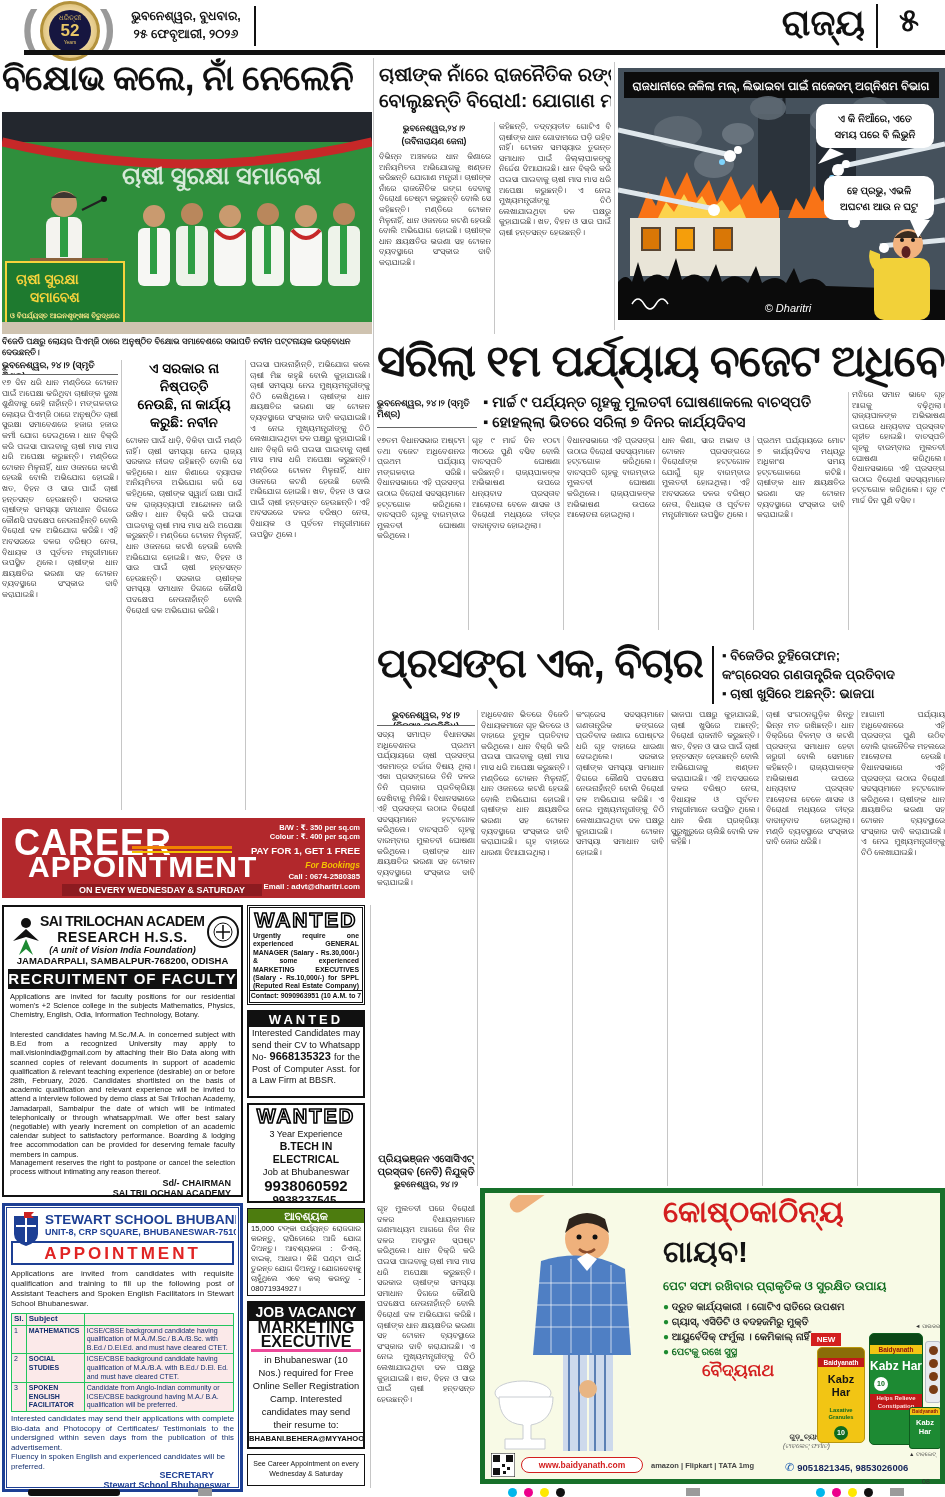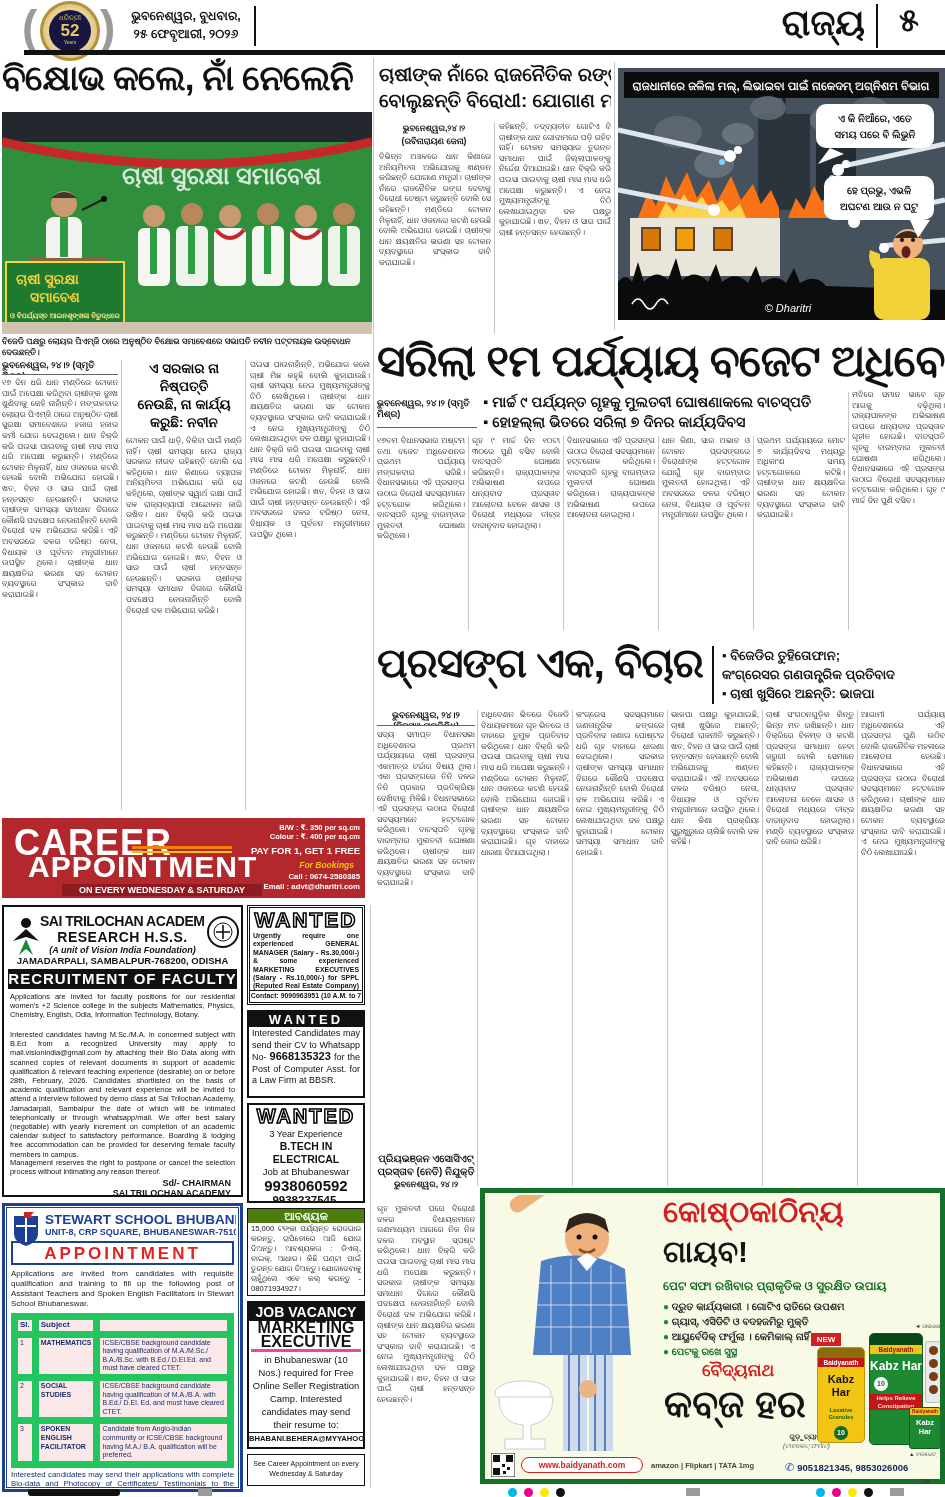--- a/index.html
+++ b/index.html
@@ -16,21 +16,21 @@
 .hl3{font-size:44px;font-weight:800;letter-spacing:-1px;white-space:nowrap;overflow:hidden}
 .hl4{font-size:41px;font-weight:800;letter-spacing:-1px;white-space:nowrap;overflow:hidden}
 .sub{font-size:13.5px;font-weight:800;text-align:center;line-height:18px;color:#000}
 .bul{font-size:14.5px;font-weight:800;line-height:20px;white-space:nowrap;overflow:hidden}
 .outline{font-weight:900;color:#fff;-webkit-text-stroke:1.5px #000;text-shadow:0 0 1px #000;letter-spacing:2px}
 .ctr{text-align:center}
 .rt{text-align:right}
 .redban{background:#b2282c;color:#fff}
 .stw{color:#1d3f94}
 table.stw-t{border-collapse:collapse;width:100%;font-size:7px;line-height:8.6px}
-table.stw-t td,table.stw-t th{border:7px solid #22c55e;background:#fbe9e9;color:#15306e;padding:1px 2px;vertical-align:top;text-align:left}
+table.stw-t td,table.stw-t th{border:1px solid #22c55e;background:#fbe9e9;color:#15306e;padding:1px 2px;vertical-align:top;text-align:left}
 table.stw-t th{font-size:8px}
 .jar-txt{text-align:center;overflow:hidden}
 </style>
 </head>
 <body>
 
 <div class="page">
 
   <div class="abs" style="left:0;top:0;width:945px;height:56px">
     <div class="abs" style="left:22px;top:0;font-size:46px;color:#9a9a9a;font-weight:bold">(</div>
@@ -239,21 +239,21 @@
 
   <div class="abs redban" style="left:2px;top:818px;width:363px;height:80px;overflow:hidden">
     <div class="abs" style="left:12px;top:4px;font-size:36px;font-weight:900;letter-spacing:1px">CAREER</div>
     <div class="abs" style="left:130px;top:28px;width:100px;height:3px;background:#f08300"></div>
     <div class="abs" style="left:130px;top:33px;width:100px;height:2px;background:#f5c200"></div>
     <div class="abs" style="left:26px;top:32px;font-size:30px;font-weight:900;letter-spacing:1px">APPOINTMENT</div>
     <div class="abs ctr" style="left:60px;top:66px;width:200px;height:12px;background:#8c1b20;font-size:9px;font-weight:800;line-height:12px">ON EVERY WEDNESDAY &amp; SATURDAY</div>
     <div class="abs rt" style="left:230px;top:5px;width:128px;font-size:7.5px;font-weight:bold">B/W : ₹. 350 per sq.cm</div>
     <div class="abs rt" style="left:230px;top:14px;width:128px;font-size:7.5px;font-weight:bold">Colour : ₹. 400 per sq.cm</div>
     <div class="abs rt" style="left:230px;top:27px;width:128px;font-size:9.5px;font-weight:900">PAY FOR 1, GET 1 FREE</div>
-    <div class="abs rt" style="left:224px;top:42px;width:128px;font-size:8.5px;font-style:italic;font-weight:bold;color:#f5c200">For Bookings</div>
+    <div class="abs rt" style="left:230px;top:42px;width:128px;font-size:8.5px;font-style:italic;font-weight:bold;color:#f5c200">For Bookings</div>
     <div class="abs rt" style="left:230px;top:54px;width:128px;font-size:7.8px;font-weight:bold">Call : 0674-2580385</div>
     <div class="abs rt" style="left:230px;top:64px;width:128px;font-size:7.8px;font-weight:bold">Email : advt@dharitri.com</div>
   </div>
 
   <div class="abs" style="left:2px;top:905px;width:241px;height:292px;border:2px solid #111;background:#fff;overflow:hidden">
     <svg class="abs" style="left:5px;top:8px" width="34" height="42" viewBox="0 0 34 42">
       <circle cx="17" cy="8" r="5" fill="#111"></circle>
       <path d="M4 26 L17 14 L30 26 L17 22 Z" fill="#111"></path>
       <path d="M10 40 L17 24 L24 40 L17 34 Z" fill="#1d8a33"></path>
     </svg>
@@ -388,21 +388,20 @@
       <ellipse cx="34" cy="38" rx="28" ry="12" fill="#fff" stroke="#c9cdd2"></ellipse>
       <path d="M10 42 q0 26 24 28 l0 14 h-18 v10 h40 v-10 h-14 l0 -14 q22 -4 22 -28 Z" fill="#fff" stroke="#c9cdd2"></path>
       <rect x="74" y="0" width="24" height="96" fill="#cdd9ec"></rect>
       <rect x="100" y="0" width="24" height="96" fill="#cdd9ec"></rect>
       <g stroke="#5b7fb4" stroke-width="2">
           <path d="M80 0 v96 M90 0 v96 M106 0 v96 M116 0 v96"></path>
         </g>
       <circle cx="99" cy="34" r="9" fill="#e8b583"></circle>
     </svg>
     <div class="abs ctr" style="left:168px;top:168px;width:170px;height:24px;font-size:17px;font-weight:900;color:#d31f1f;overflow:hidden">ବୈଦ୍ୟନାଥ</div>
-    <div class="abs ctr" style="left:150px;top:190px;width:200px;height:48px;font-size:38px;font-weight:900;color:#141414;overflow:hidden">କବ୍ଜ ହର</div>
     <div class="abs rt" style="left:230px;top:240px;width:115px;font-size:7px;font-weight:800;color:#333">ଗୁଡ଼ୁଚ୍ୟାଦି ►</div>
     <div class="abs rt" style="left:230px;top:249px;width:115px;font-size:6.5px;font-style:italic;color:#555">(ଟାବଲେଟ୍ ଫର୍ମାଟ)</div>
 
     <div class="abs ctr" style="left:326px;top:140px;width:30px;height:13px;background:#d31f1f;color:#fff;font-size:8px;font-weight:900;line-height:13px">NEW</div>
     <div class="abs" style="left:332px;top:154px;width:48px;height:96px;background:#f2c514;border:1px solid #b8960c;border-radius:5px;overflow:hidden">
       <div style="height:10px;background:#8a6d08"></div>
       <div class="jar-txt" style="background:#c01818;color:#fff;font-size:6.5px;font-weight:800;line-height:9px">Baidyanath</div>
       <div class="jar-txt" style="font-size:11px;font-weight:900;color:#141414;line-height:13px;margin-top:6px">Kabz Har</div>
       <div class="jar-txt" style="font-size:5.8px;font-weight:700;color:#0f6b1f;margin-top:8px;line-height:7px">Laxative Granules</div>
       <div class="jar-txt" style="margin:5px auto 0;width:14px;height:14px;border-radius:50%;background:#0f6b1f;color:#fff;font-size:7px;font-weight:900;line-height:14px">10</div>

